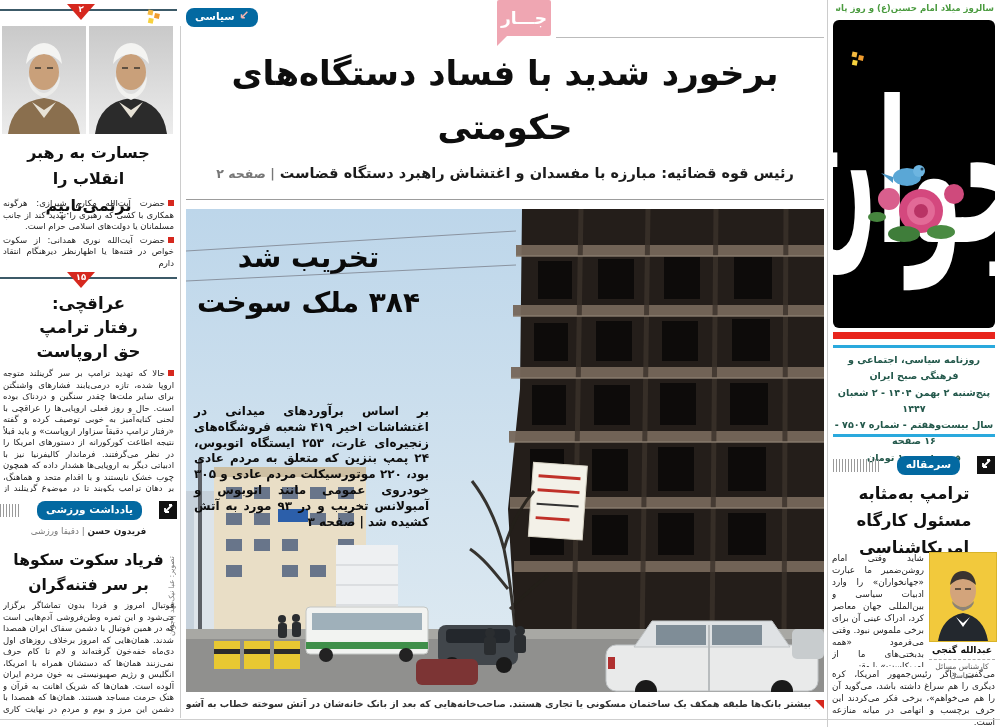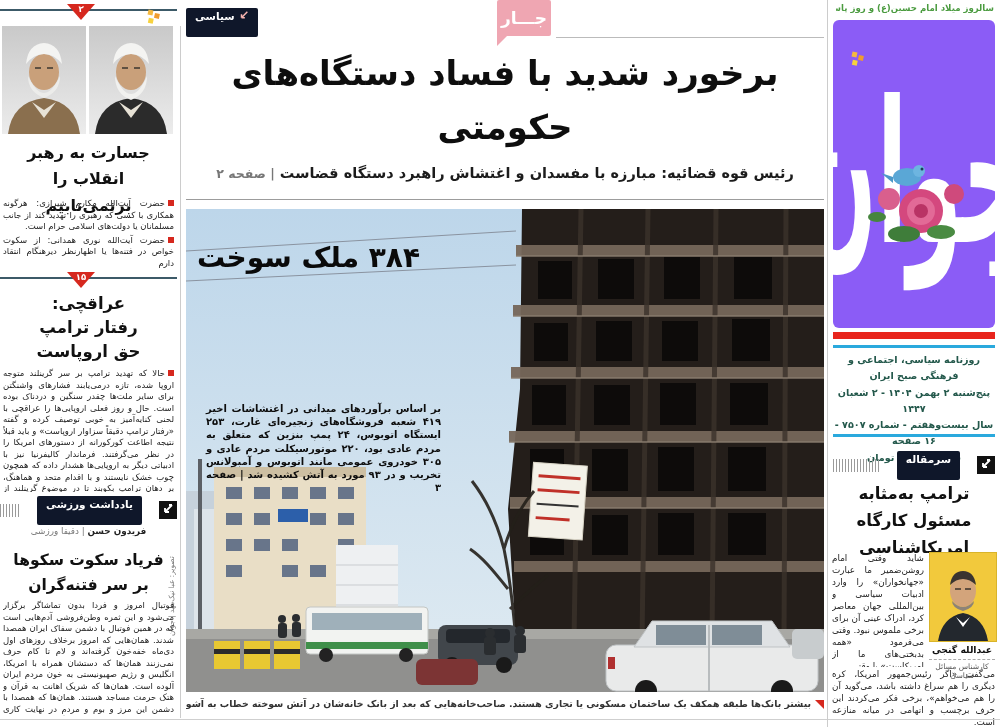--- a/index.html
+++ b/index.html
@@ -1,31 +1,31 @@
 <!DOCTYPE html>
 <html dir="rtl" lang="fa"><head>
 <meta charset="utf-8">
 <style>
   html,body{margin:0;padding:0;background:#e9e9e9;}
   .page{position:relative;width:1000px;height:727px;background:#ffffff;overflow:hidden;
         font-family:"DejaVu Sans",sans-serif;direction:rtl;margin:0 auto;}
   .abs{position:absolute;}
   
   .top-note{top:3px;left:836px;width:158px;text-align:center;font-size:8.6px;font-weight:bold;color:#4a9b3f;white-space:nowrap;overflow:hidden;}
-  .logo-box{top:20px;left:833px;width:162px;height:308px;background:#8b5cf6;border-radius:6px;overflow:hidden;}
+  .logo-box{top:20px;left:833px;width:162px;height:308px;background:#000000;border-radius:6px;overflow:hidden;}
   .logo-text{position:absolute;top:50%;left:50%;transform:translate(-50%,-50%) scale(1.05,2.35);
              color:#fff;font-size:84px;font-weight:900;white-space:nowrap;}
   .logo-flowers{position:absolute;left:50%;top:58%;transform:translate(-50%,-50%);}
   .masthead-redbar{top:332px;left:833px;width:162px;height:7px;background:#e8251d;}
   .blue-rule{left:833px;width:162px;height:3px;background:#2aa9dd;}
   .info{top:352px;left:833px;width:162px;text-align:center;font-size:9.6px;font-weight:bold;color:#23584b;line-height:1.7;}
   .tagrow{height:20px;display:flex;align-items:center;gap:17px;}
   .tagrow .stripes{flex:1;height:13px;background:repeating-linear-gradient(90deg,#9a9a9a 0 1px,transparent 1px 3px);}
-  .redtag{background:#0f172a;color:#fff;font-size:10.5px;font-weight:bold;border-radius:2px;
-          padding:2px 9px 15px;white-space:nowrap;display:flex;align-items:center;gap:4px;}
+  .redtag{background:#0369a1;color:#fff;font-size:10.5px;font-weight:bold;border-radius:8px;
+          padding:2px 9px 5px;white-space:nowrap;display:flex;align-items:center;gap:4px;}
   .kmark{width:18px;height:18px;background:#111;display:flex;align-items:center;justify-content:center;flex:0 0 auto;}
   .ed-tagrow{top:455px;left:833px;width:162px;}
   .ed-headline{top:480px;left:833px;width:162px;text-align:center;font-size:16.5px;font-weight:900;color:#111;line-height:1.65;}
   .ed-photo{top:552px;left:929px;width:66px;height:88px;background:#f2c93c;overflow:hidden;border:1px solid #d9b42a;}
   .ed-name{top:644px;left:929px;width:66px;text-align:center;font-size:9.3px;font-weight:bold;color:#111;}
   .ed-role{top:659px;left:929px;width:66px;text-align:center;font-size:7.6px;color:#555;border-top:1px dashed #aaa;padding-top:2px;}
   .ed-body-top{top:553px;left:832px;width:92px;height:114px;font-size:8.8px;line-height:1.36;color:#222;text-align:justify;overflow:hidden;}
   .ed-body-bottom{top:669px;left:832px;width:163px;height:58px;font-size:8.8px;line-height:1.36;color:#222;text-align:justify;overflow:hidden;white-space:pre-line;}
   
   .tag-politics{top:8px;left:186px;}
@@ -33,21 +33,21 @@
           display:flex;align-items:center;justify-content:center;border-radius:2px;}
   .bubble::after{content:"";position:absolute;left:0;bottom:-10px;border:6px solid transparent;border-top-color:#efa6b2;border-left-color:#efa6b2;}
   .top-line{top:37px;left:556px;width:268px;height:1px;background:#bbb;}
   .lead-headline{top:46px;left:186px;width:638px;text-align:center;font-size:34px;font-weight:900;color:#0e0e0e;line-height:1.6;}
   .lead-subhead{top:165px;left:186px;width:638px;text-align:center;font-size:14.5px;font-weight:bold;color:#1c1c1c;}
   .lead-subhead .pg{color:#777;font-size:12.5px;}
   .rule{background:#9c9c9c;height:1px;}
   
   .photo-wrap{top:209px;left:186px;width:638px;height:483px;overflow:hidden;background:#c4daeb;}
   .ph-head{position:absolute;top:26px;left:0;width:245px;text-align:center;font-size:28px;font-weight:900;color:#0a0a0a;line-height:1.62;}
-  .ph-body{position:absolute;top:183px;left:20px;width:235px;font-size:10px;font-weight:bold;line-height:1.32;color:#0d0d0d;text-align:justify;}
+  .ph-body{position:absolute;top:183px;left:8px;width:235px;font-size:12px;font-weight:bold;line-height:1.32;color:#0d0d0d;text-align:justify;}
   .ph-credit{top:556px;left:167px;height:120px;writing-mode:vertical-rl;transform:rotate(180deg);font-size:7.4px;color:#777;white-space:nowrap;}
   .caption{top:698px;left:186px;width:638px;font-size:9.4px;font-weight:bold;color:#333;white-space:nowrap;overflow:hidden;}
   .cap-flag{display:inline-block;width:0;height:0;border-top:9px solid #d6281e;border-left:9px solid transparent;vertical-align:-2px;margin-left:4px;}
   
   .lc-line{left:0;width:177px;height:2px;background:#3c5a68;}
   .pg-tri{width:28px;height:16px;background:#d6281e;clip-path:polygon(0 0,100% 0,50% 100%);
           color:#fff;font-size:8.5px;font-weight:bold;text-align:center;line-height:11px;}
   .cleric{top:26px;width:84px;height:108px;background:linear-gradient(#c9c9c9,#ececec);overflow:hidden;}
   .lc-head{left:0;width:177px;text-align:center;font-weight:900;color:#111;}
   .lc-text{left:3px;width:171px;font-size:8.5px;line-height:1.36;color:#222;text-align:justify;overflow:hidden;}
@@ -277,20 +277,21 @@
       <path d="M448,438 L466,412 L586,412 L604,438 Z" fill="#dfe2e4" stroke="#bfc3c5"></path>
       <rect x="470" y="416" width="50" height="20" fill="#7f8d97"></rect>
         <rect x="526" y="416" width="50" height="20" fill="#7f8d97"></rect>
       <line x1="523" y1="416" x2="523" y2="482" stroke="#b8bcbe" stroke-width="2"></line>
       <rect x="422" y="448" width="7" height="12" fill="#b03030"></rect>
       <circle cx="460" cy="482" r="11" fill="#1a1a1a"></circle>
         <circle cx="596" cy="482" r="11" fill="#1a1a1a"></circle>
       <rect x="606" y="420" width="32" height="30" rx="5" fill="#c8ccce"></rect>
     </svg>
     <div class="ph-head">
+      <div>تخریب شد</div>
       <div>۳۸۴ ملک سوخت</div>
     </div>
     <p class="ph-body"><span>بر اساس برآوردهای میدانی در اغتشاشات اخیر ۴۱۹ شعبه فروشگاه‌های زنجیره‌ای غارت، ۲۵۳ ایستگاه اتوبوس، ۲۴ پمپ بنزین که متعلق به مردم عادی بود، ۲۲۰ موتورسیکلت مردم عادی و ۳۰۵ خودروی عمومی مانند اتوبوس و آمبولانس تخریب و در ۹۳ مورد به آتش کشیده شد</span> <b>| صفحه ۳</b></p>
   </div>
   <div class="abs ph-credit">تصویر: عبا نیک‌مهد | جوان</div>
 
   <div class="abs caption">
     <span class="cap-flag"></span><span>بیشتر بانک‌ها طبقه همکف یک ساختمان مسکونی یا تجاری هستند. صاحب‌خانه‌هایی که بعد از بانک خانه‌شان در آتش سوخته خطاب به آشوبگران نوشته‌اند: «اغتشاش تو، آوارگی من. بالای این بانک خانه بود»</span>
   </div>
   <div class="abs rule" style="top:719px;left:0;width:1000px;background:#cfcfcf;"></div>

